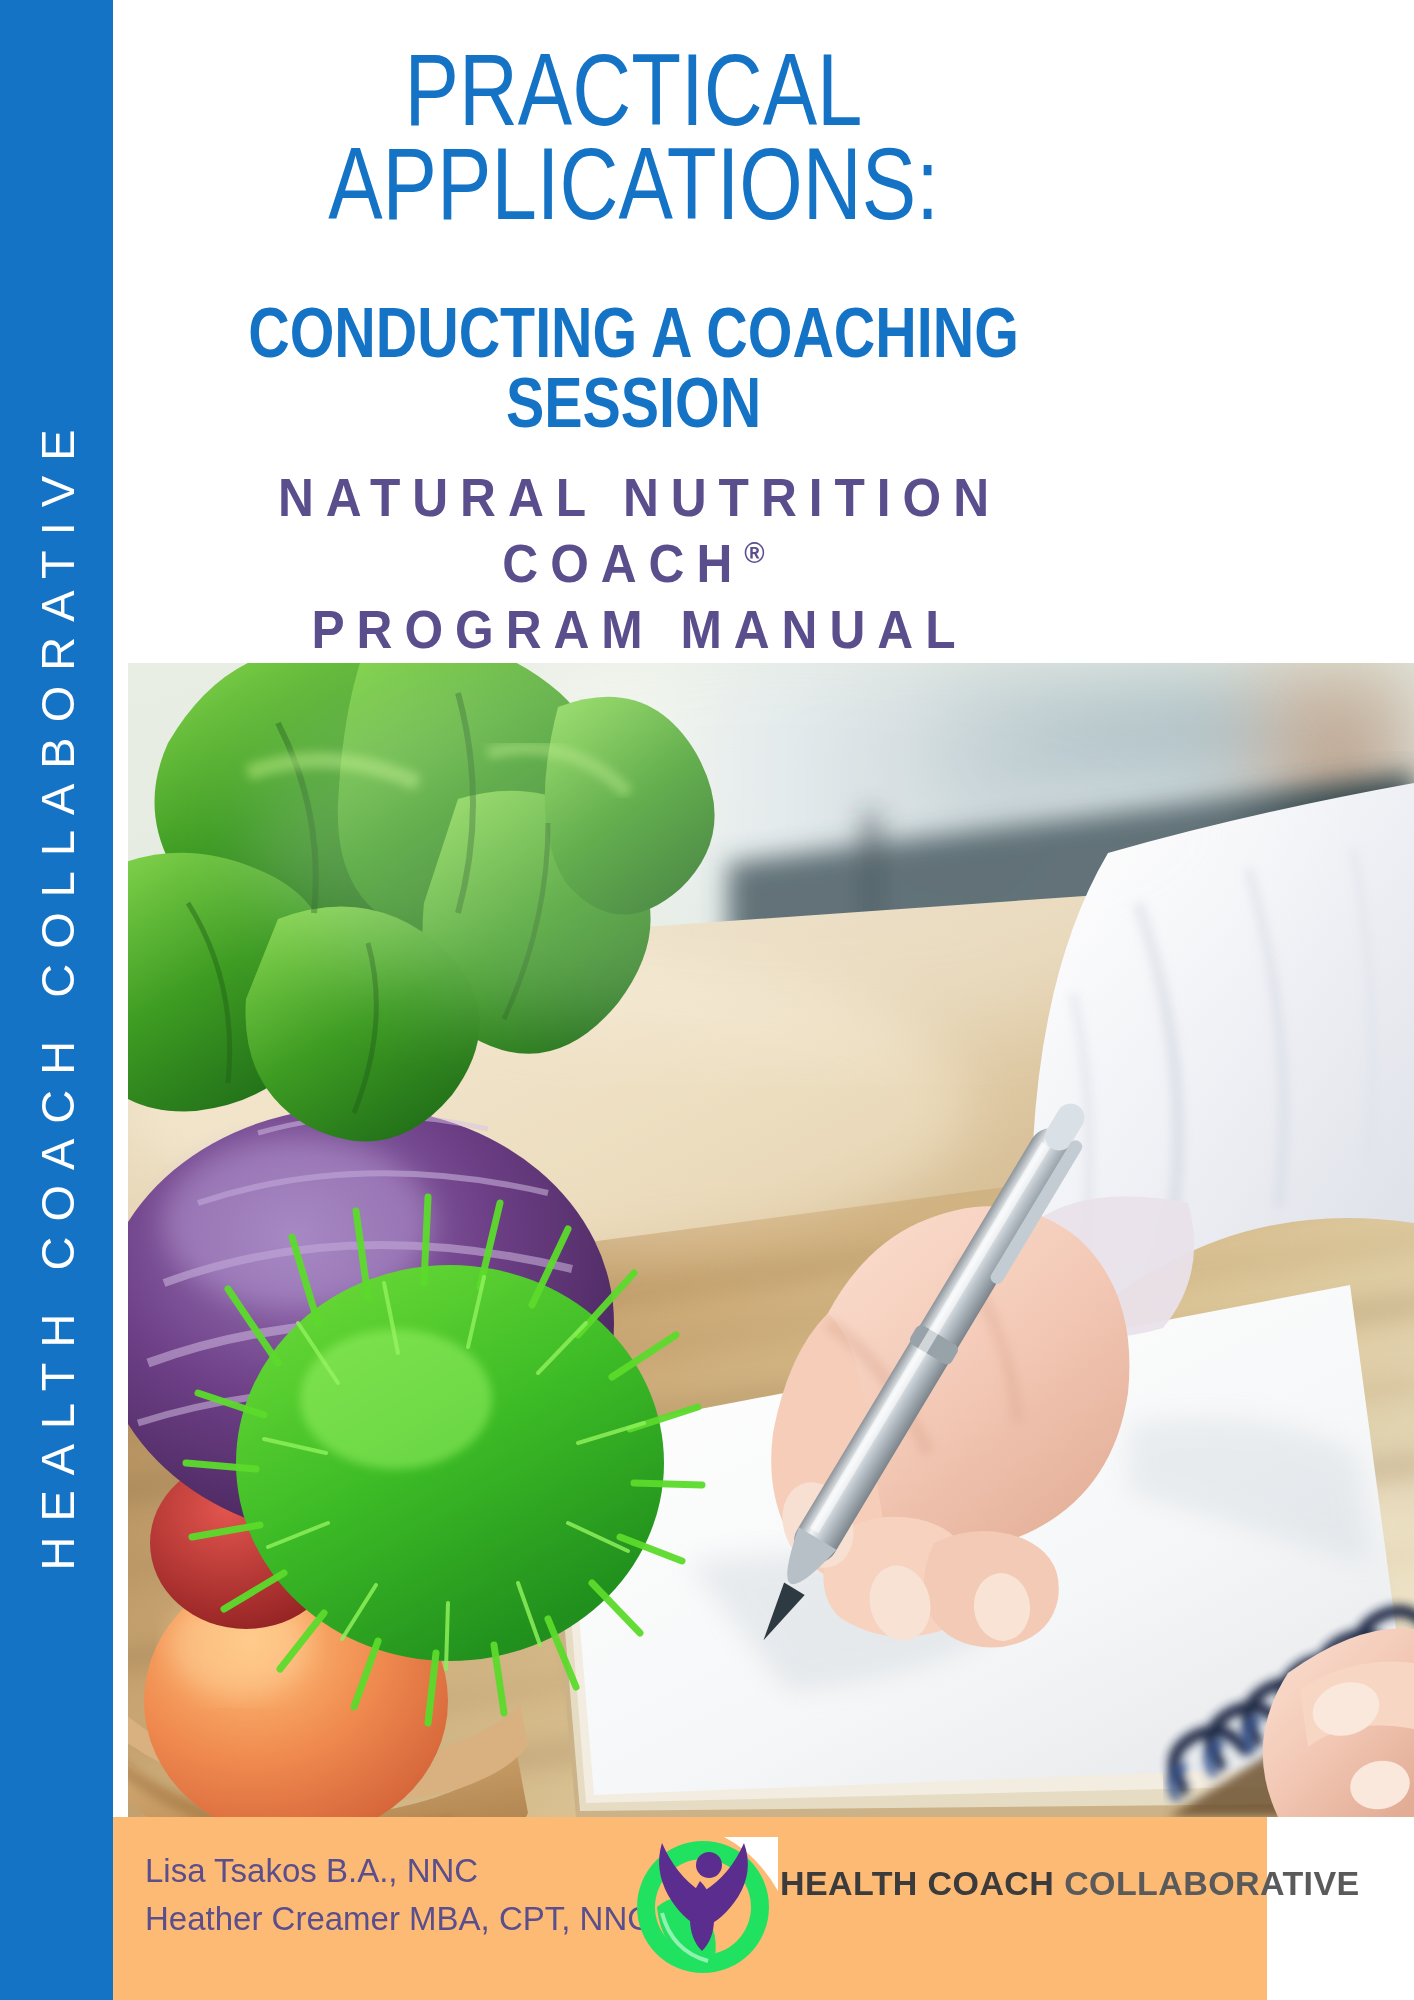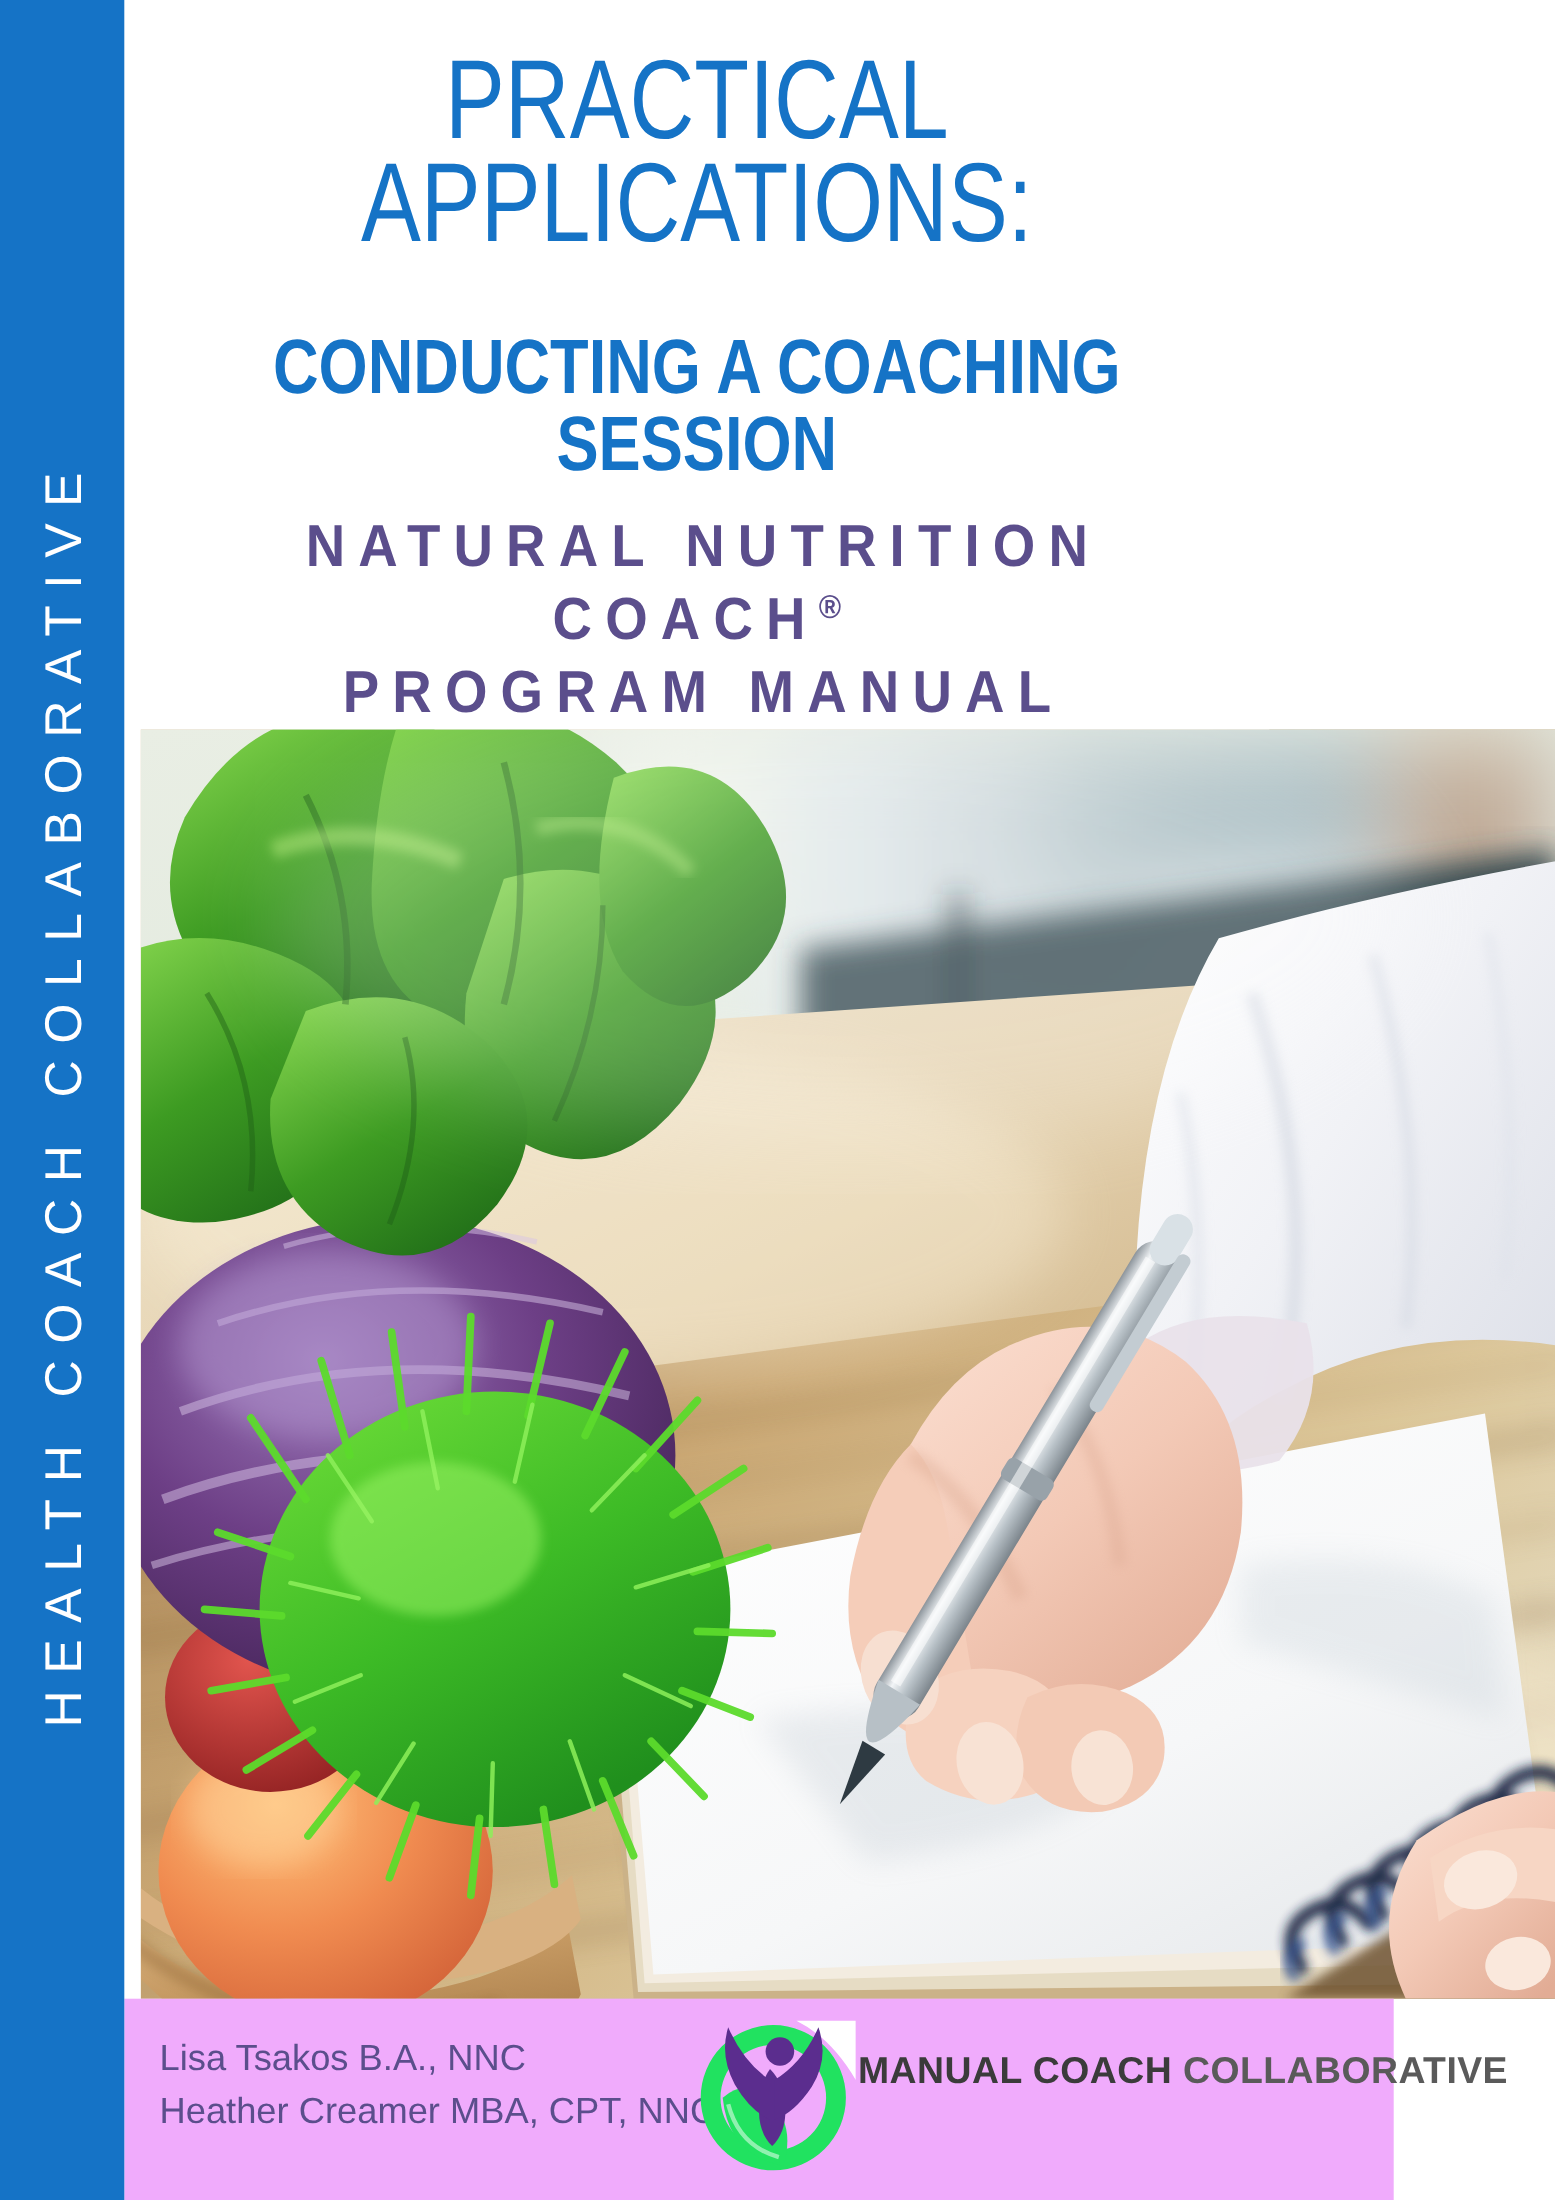--- a/index.html
+++ b/index.html
@@ -41,21 +41,21 @@
   .t-prog .reg{font-size:30px;vertical-align:super;letter-spacing:0;}
   .t-prog .l2{display:block;}
 
   
   .photo{position:absolute;left:128px;top:663px;width:1286px;height:1154px;
          overflow:hidden;z-index:2;background:#d8c6a5;}
   .photo svg{display:block;width:100%;height:100%;}
 
   
   .footer{position:absolute;left:113px;top:1817px;width:1154px;height:183px;
-          background:#f0abfc;z-index:4;}
+          background:#fdba74;z-index:4;}
   .authors{position:absolute;left:32px;top:30px;color:#5b4e8c;
            font-size:33px;line-height:1.45;font-weight:400;
            font-family:"Liberation Sans","DejaVu Sans",sans-serif;}
   .authors div{white-space:nowrap;}
 
   .logo{position:absolute;left:515px;top:16px;width:770px;height:150px;}
   .logo-mark{position:absolute;left:0;top:2px;width:150px;height:146px;}
   .logo-mark svg{display:block;width:100%;height:100%;}
   .logo-text{position:absolute;left:152px;top:32px;width:620px;}
   .logo-name{font-size:34px;line-height:1.08;white-space:nowrap;
@@ -411,18 +411,18 @@
         <path d="M34 78 Q44 116 80 126" stroke="#ffffff" stroke-width="4" fill="none" opacity="0.5"></path>
 
         <path d="M72 46 Q86 60 86 84 Q86 104 74 116 Q62 104 62 84 Q62 60 72 46 Z" fill="#5b2d8e"></path>
         <path d="M72 56 Q48 40 34 8 Q26 34 40 60 Q54 84 72 92 Z" fill="#5b2d8e"></path>
         <path d="M76 56 Q102 40 116 8 Q126 36 110 62 Q94 86 76 92 Z" fill="#5b2d8e"></path>
         <circle cx="81" cy="30" r="13" fill="#5b2d8e"></circle>
       </svg>
     </div>
     <div class="logo-text">
       <div class="logo-name">
-        <span class="b">MANUAL COACH</span><span>&nbsp;</span><span class="n">COLLABORATIVE</span>
+        <span class="b">HEALTH COACH</span><span>&nbsp;</span><span class="n">COLLABORATIVE</span>
       </div>
     </div>
   </div>
 
 </div>
 
 </body></html>

